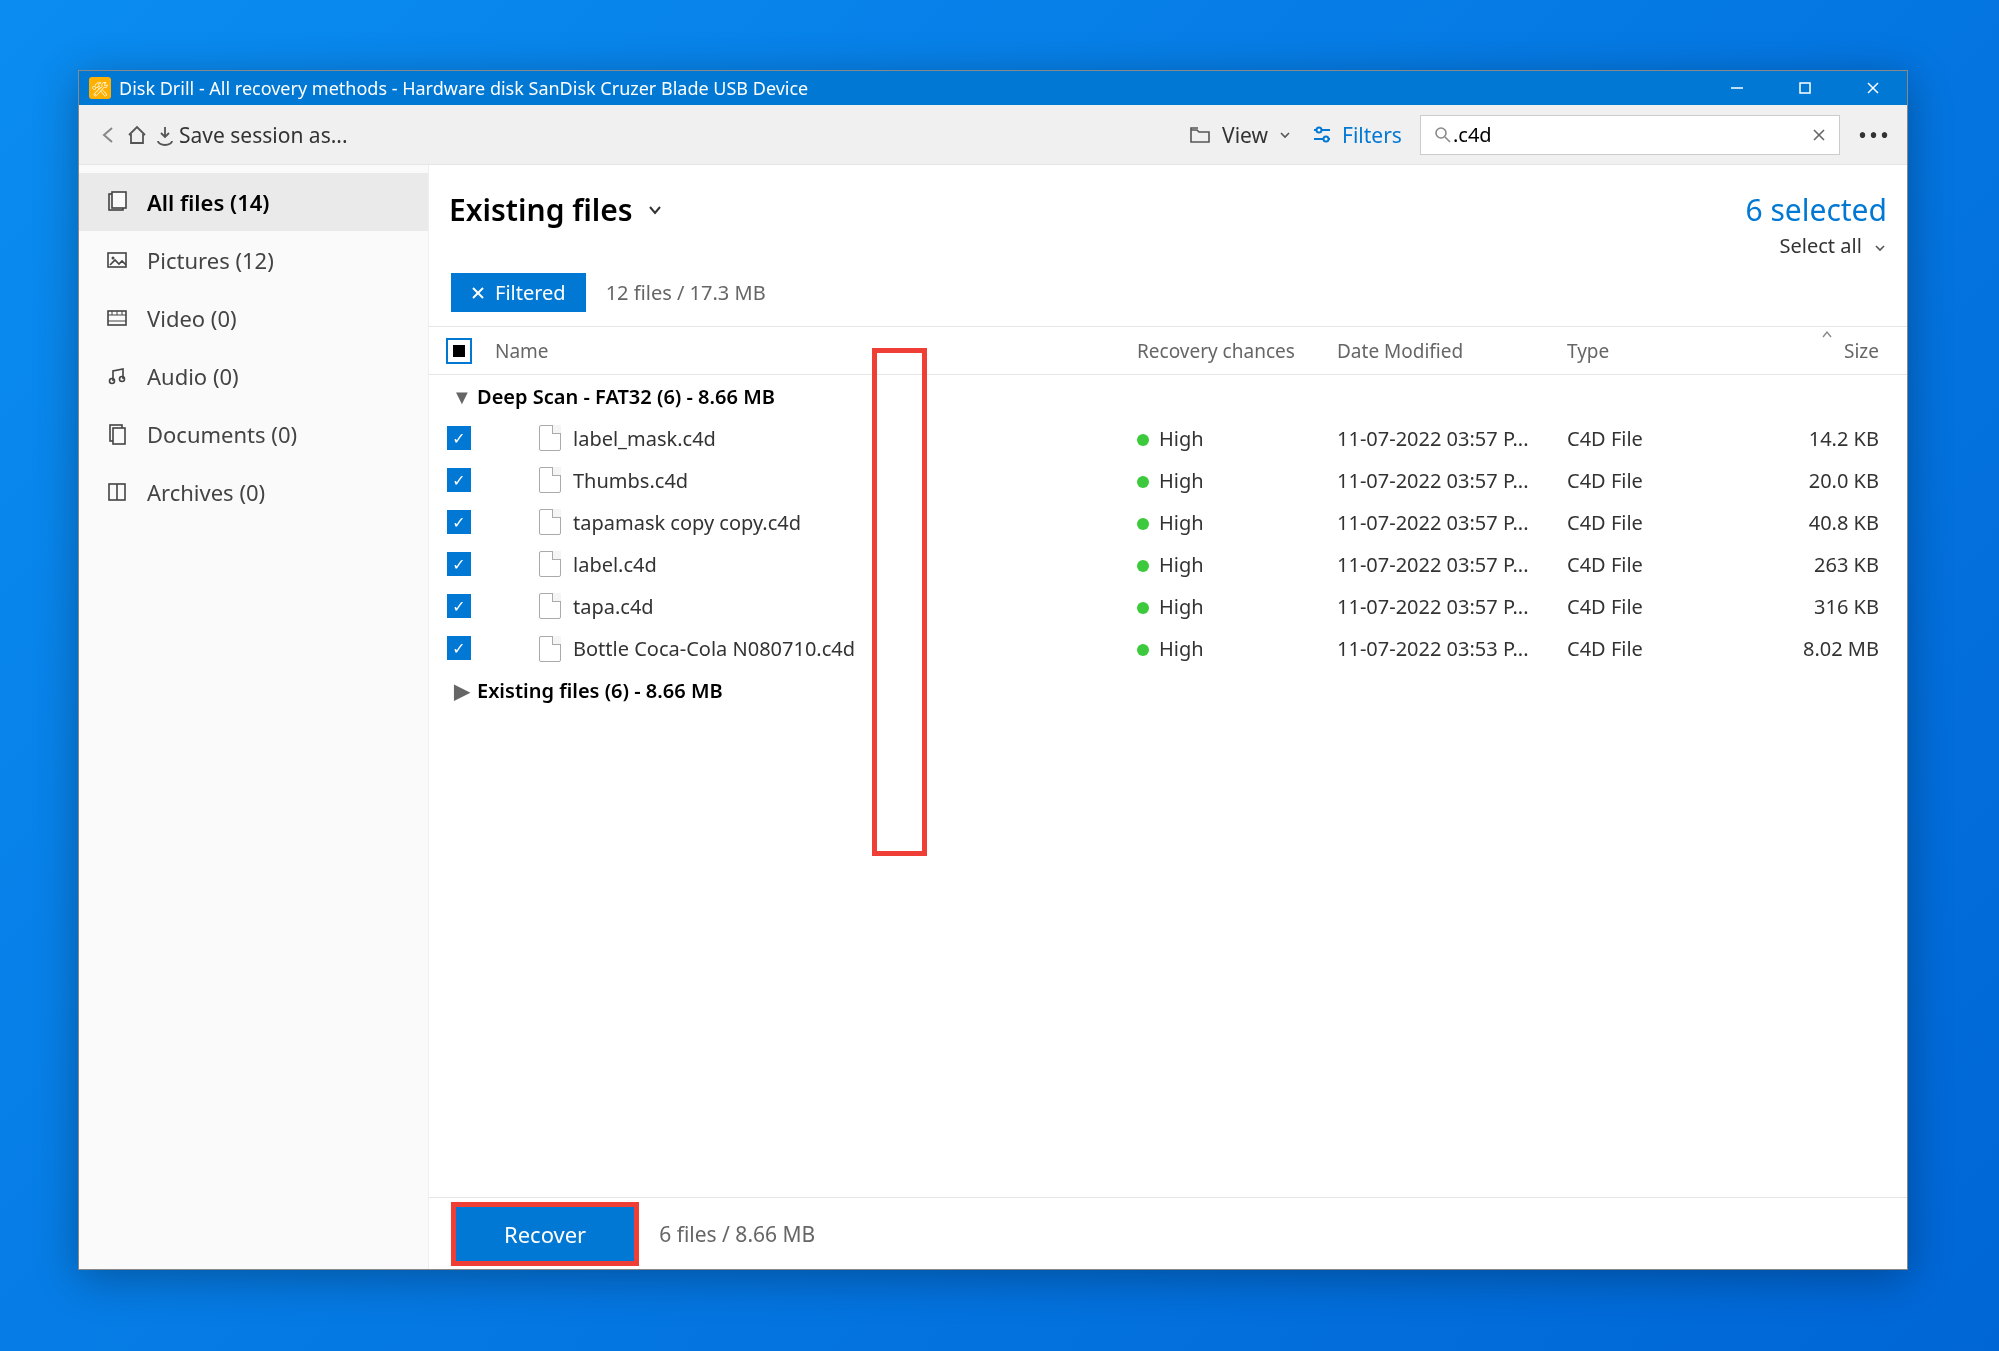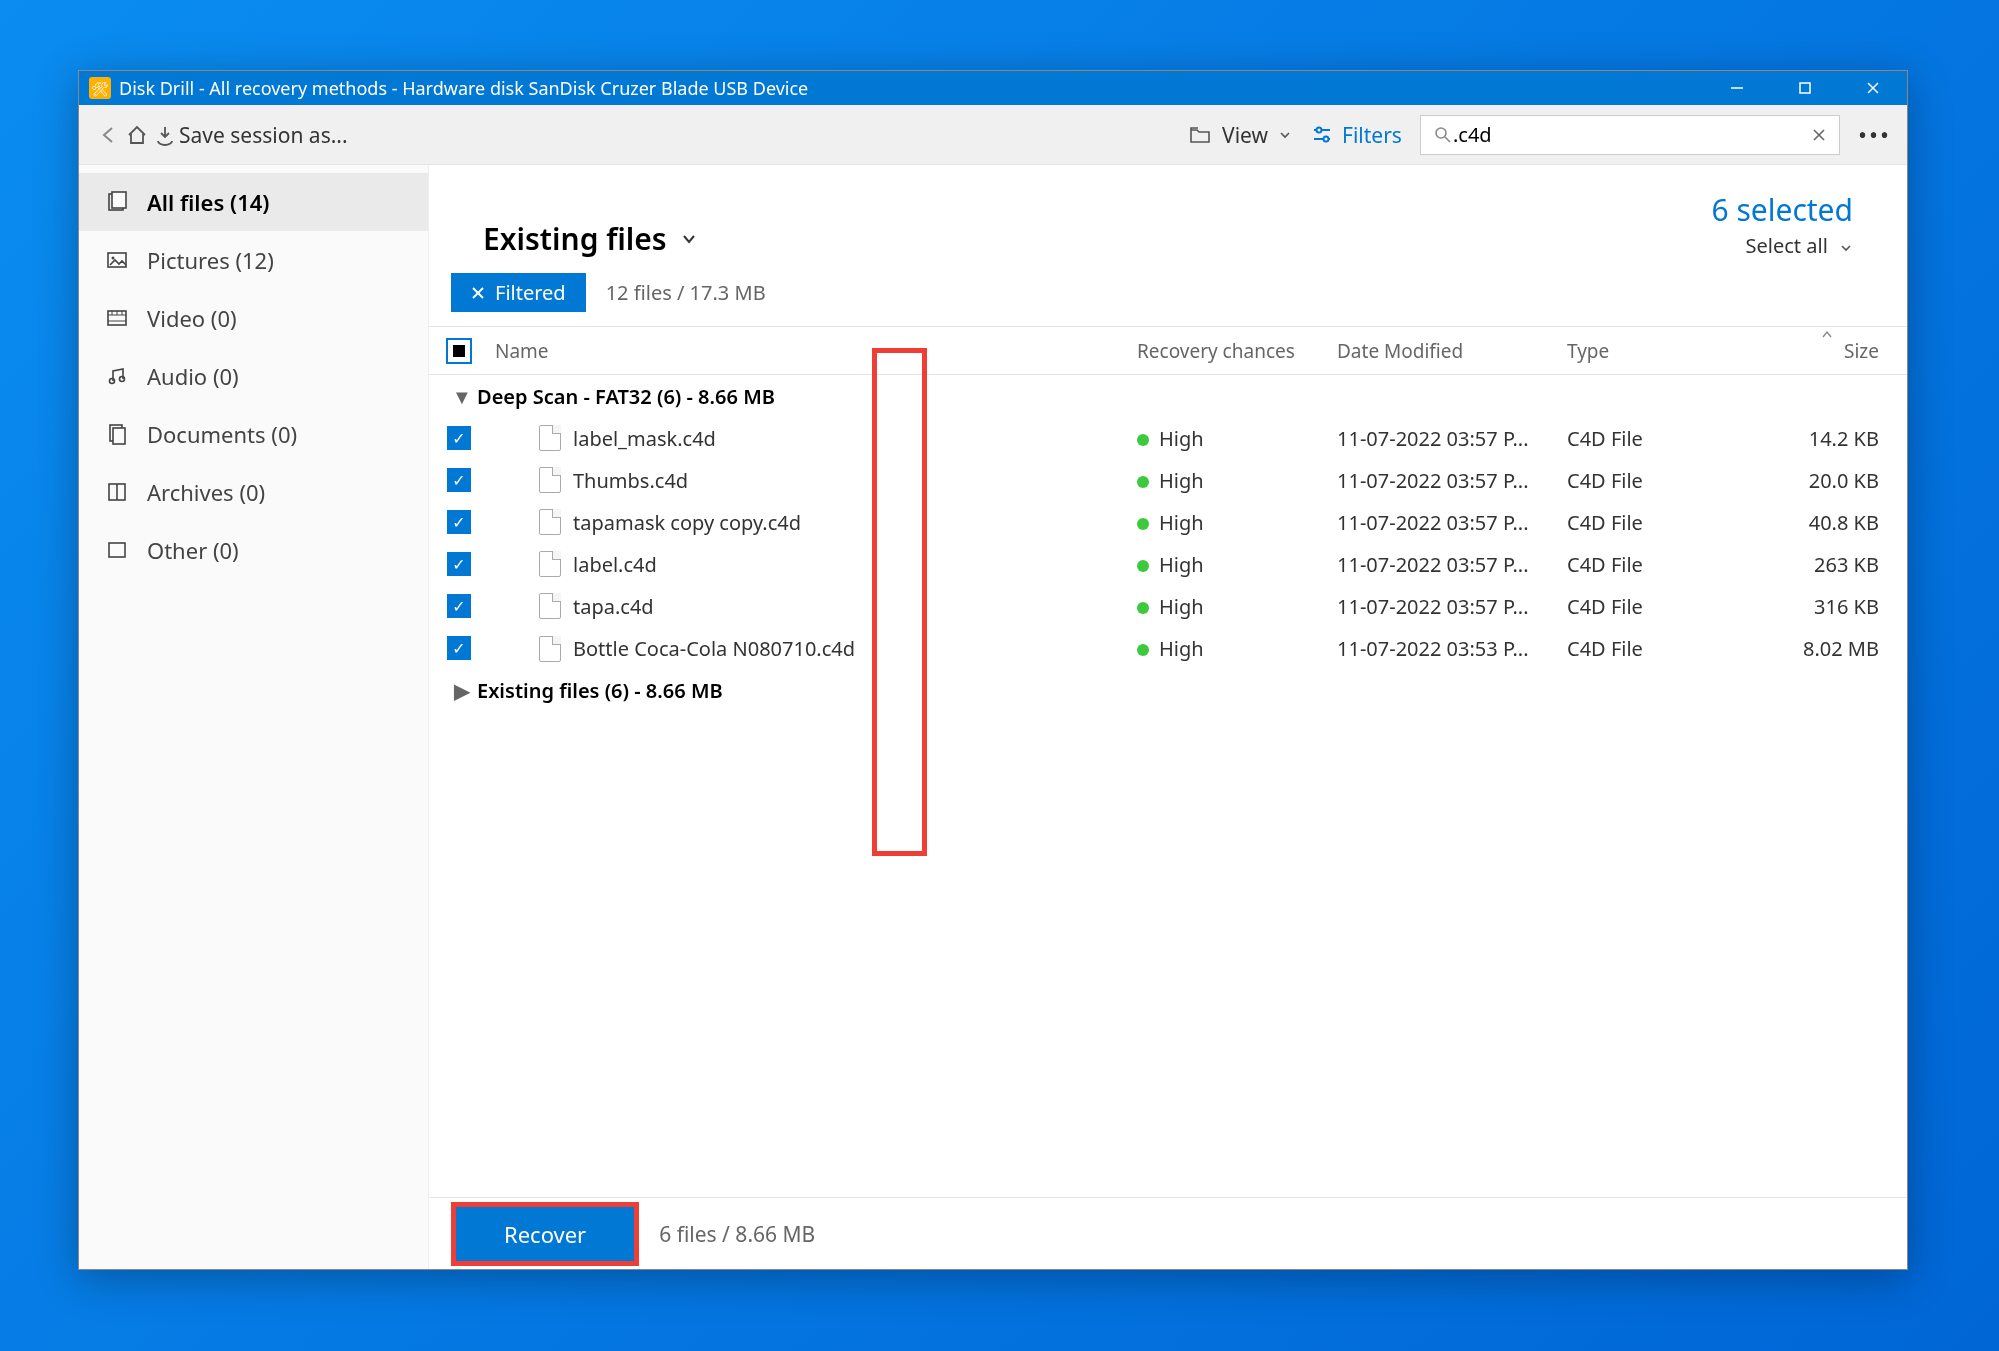--- a/index.html
+++ b/index.html
@@ -19,21 +19,21 @@
 .filters-link { color:#0078d4; font-size:21px; display:flex; align-items:center; gap:8px; }
 .search-box { width:420px; height:40px; background:#fff; border:1px solid #ccc; display:flex; align-items:center; padding:0 12px; }
 .search-box input { border:none; outline:none; flex:1; font-size:20px; background:transparent; }
 .dots { font-size:24px; letter-spacing:2px; color:#333; }
 .body-area { flex:1; display:flex; min-height:0; }
 .sidebar { width:350px; background:#fafafa; border-right:1px solid #eee; padding-top:8px; }
 .side-item { height:58px; display:flex; align-items:center; padding:0 26px; gap:18px; font-size:22px; color:#444; }
 .side-item.active { background:#eaeaea; font-weight:600; color:#000; }
 .side-icon { width:24px; height:24px; display:flex; align-items:center; justify-content:center; color:#444; }
 .main { flex:1; display:flex; flex-direction:column; min-width:0; }
-.main-head { padding:24px 54px 0; display:flex; align-items:flex-end; }
+.main-head { padding:24px 20px 0; display:flex; align-items:flex-start; }
 .main-title { font-size:30px; font-weight:600; display:flex; align-items:center; gap:12px; }
 .main-head-right { margin-left:auto; text-align:right; }
 .selected-count { color:#0078d4; font-size:30px; font-weight:400; }
 .select-all { color:#333; font-size:20px; margin-top:2px; }
 .filter-row { display:flex; align-items:center; gap:20px; padding:14px 34px 14px 22px; }
 .filtered-chip { background:#0078d4; color:#fff; padding:6px 20px; font-size:20px; display:flex; align-items:center; gap:10px; }
 .filter-summary { color:#666; font-size:20px; }
 .table-wrap { flex:1; overflow:auto; border-top:1px solid #e5e5e5; }
 .thead { display:flex; align-items:center; height:48px; font-size:19px; color:#666; border-bottom:1px solid #e5e5e5; }
 .cell-check { width:60px; display:flex; justify-content:center; }
@@ -195,28 +195,20 @@
       </div>
       <div class="side-item">
         <span class="side-icon">
             <svg width="22" height="22" viewBox="0 0 22 22">
               <rect x="3" y="3" width="16" height="16" fill="none" stroke="#444" stroke-width="1.6"></rect>
               <line x1="11" y1="3" x2="11" y2="19" stroke="#444" stroke-width="1.6"></line>
             </svg>
           </span>
         <span>Archives (0)</span>
       </div>
-      <div class="side-item">
-        <span class="side-icon">
-            <svg width="22" height="22" viewBox="0 0 22 22">
-              <rect x="3" y="4" width="16" height="14" fill="none" stroke="#444" stroke-width="1.6"></rect>
-            </svg>
-          </span>
-        <span>Other (0)</span>
-      </div>
     </div>
 
     <div class="main" style="position:relative;">
       <div class="main-head">
         <div class="main-title">
           <span>Existing files</span>
           <svg width="20" height="20" viewBox="0 0 20 20">
               <path d="M5 7 L10 13 L15 7" fill="none" stroke="#333" stroke-width="2"></path>
             </svg>
         </div>

